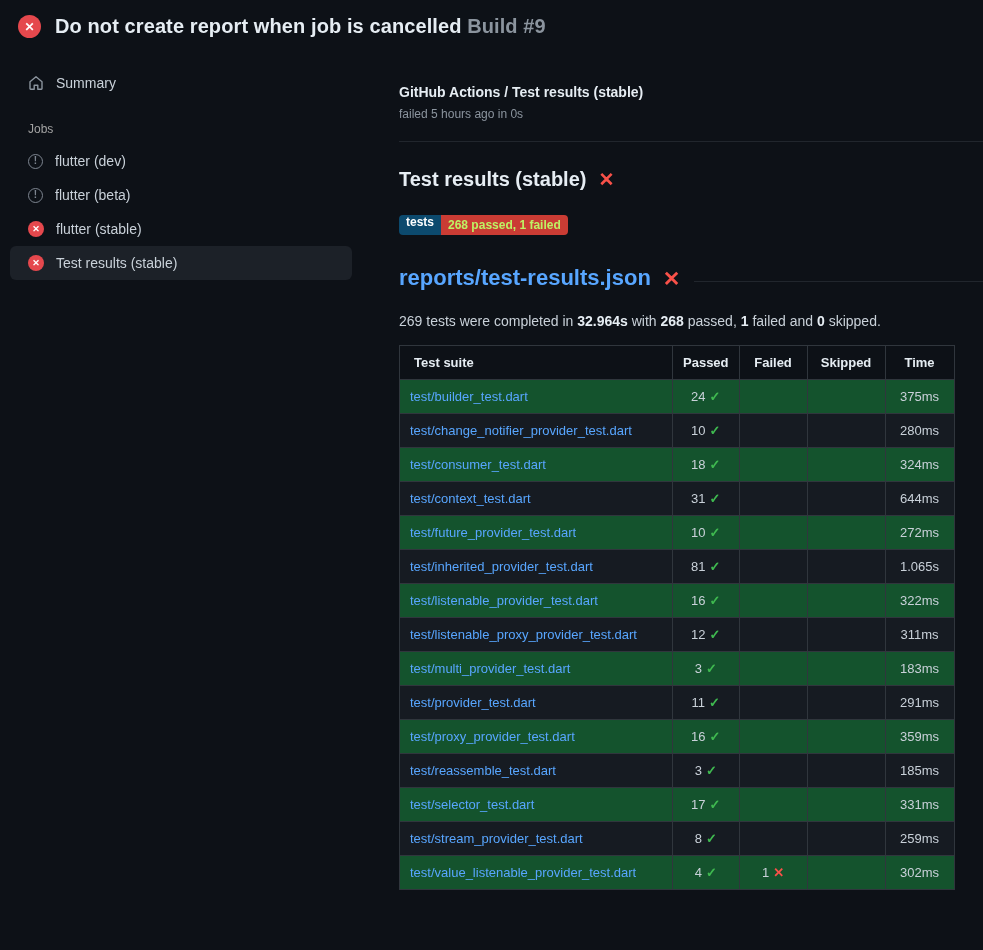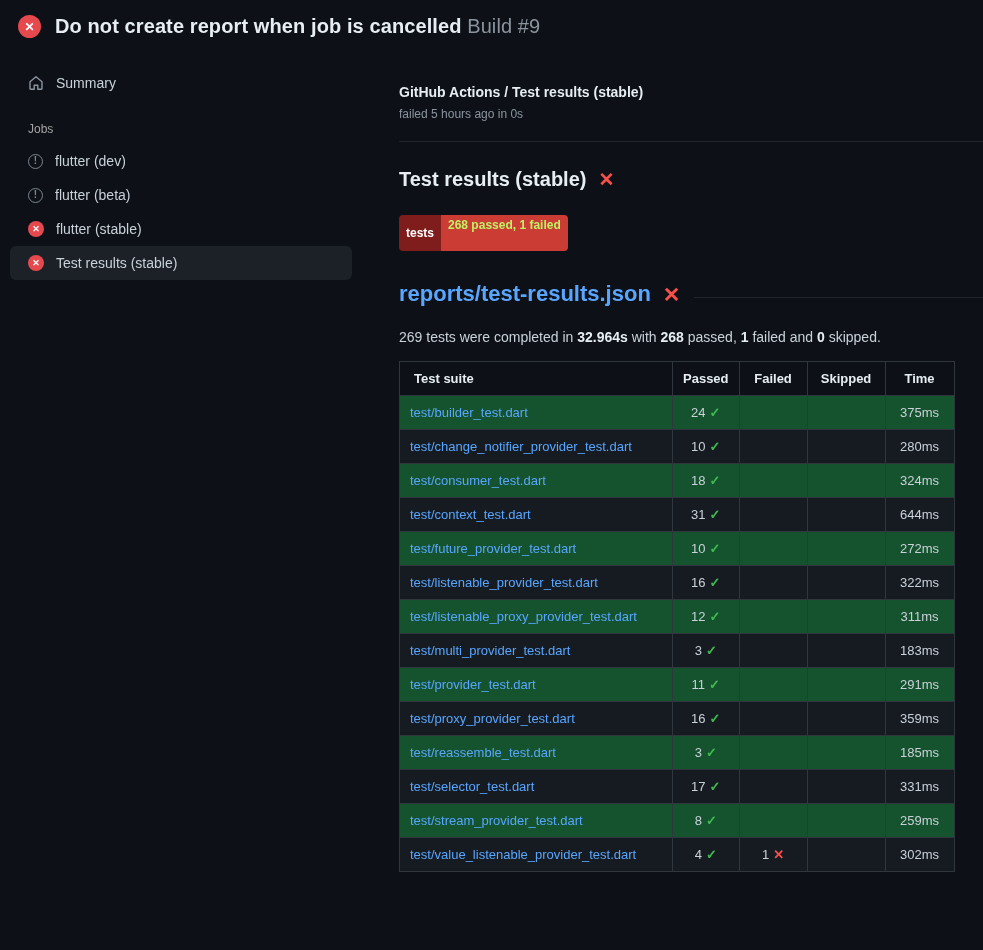--- a/index.html
+++ b/index.html
@@ -30,21 +30,21 @@
   }
   .status-circle.failed { background: #e5484d; color: #ffffff; }
   .status-circle.lg { width: 23px; height: 23px; font-size: 12px; font-weight: 700; }
   h1 {
     margin: 0;
     font-size: 20px;
     font-weight: 700;
     color: #e6edf3;
     letter-spacing: 0.1px;
   }
-  h1 .build { color: #8b949e; font-weight: 400; }
+  h1 .build { color: #8b949e; font-weight: 700; }
 
   
   .layout { display: flex; align-items: flex-start; }
 
   
   .sidebar { width: 370px; flex: none; padding-top: 18px; }
   .side-item {
     display: flex;
     align-items: center;
     gap: 12px;
@@ -99,21 +99,21 @@
 
   .badge {
     display: inline-flex;
     margin-top: 24px;
     font-size: 12px;
     font-weight: 600;
     border-radius: 4px;
     overflow: hidden;
     line-height: 1;
   }
-  .badge-label { background: #7f1d1d; color: #ffffff; padding: 12px 7px; }
+  .badge-label { background: #0c4a6e; color: #ffffff; padding: 1px 7px; }
   .badge-value { background: #ca3c34; color: #bef264; padding: 4px 7px; }
 
   .report-row {
     display: flex;
     align-items: center;
     gap: 12px;
     margin: 30px 0 0 0;
   }
   .report-link {
     font-size: 22px;
@@ -320,20 +320,35 @@
     </td>
     <td class="num-cell">
       <span class="num"></span><span class="cross"></span>
     </td>
     <td class="num-cell">
       <span class="num"></span>
     </td>
     <td class="time-cell">272ms</td>
   </tr>
 
+  <tr>
+    <td class="suite-cell">
+      <a class="suite-link" href="#">test/inherited_provider_test.dart</a>
+    </td>
+    <td class="num-cell">
+      <span class="num">81</span><span class="check">✓</span>
+    </td>
+    <td class="num-cell">
+      <span class="num"></span><span class="cross"></span>
+    </td>
+    <td class="num-cell">
+      <span class="num"></span>
+    </td>
+    <td class="time-cell">1.065s</td>
+  </tr>
 
   <tr>
     <td class="suite-cell">
       <a class="suite-link" href="#">test/listenable_provider_test.dart</a>
     </td>
     <td class="num-cell">
       <span class="num">16</span><span class="check">✓</span>
     </td>
     <td class="num-cell">
       <span class="num"></span><span class="cross"></span>

